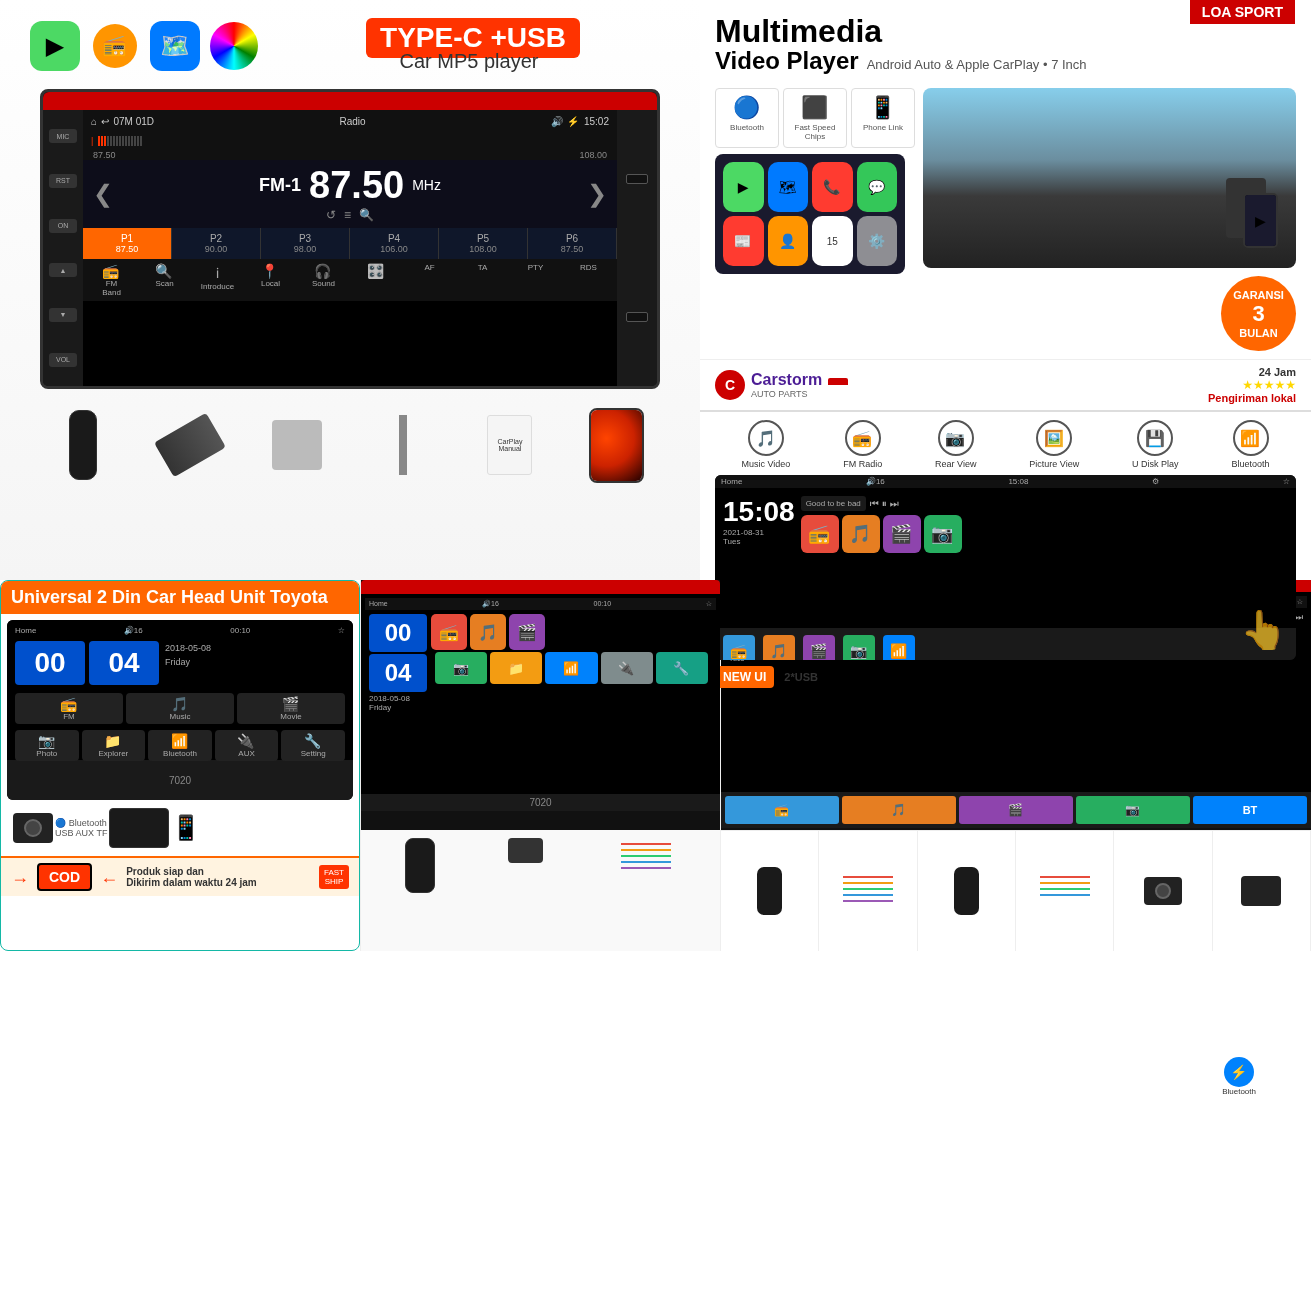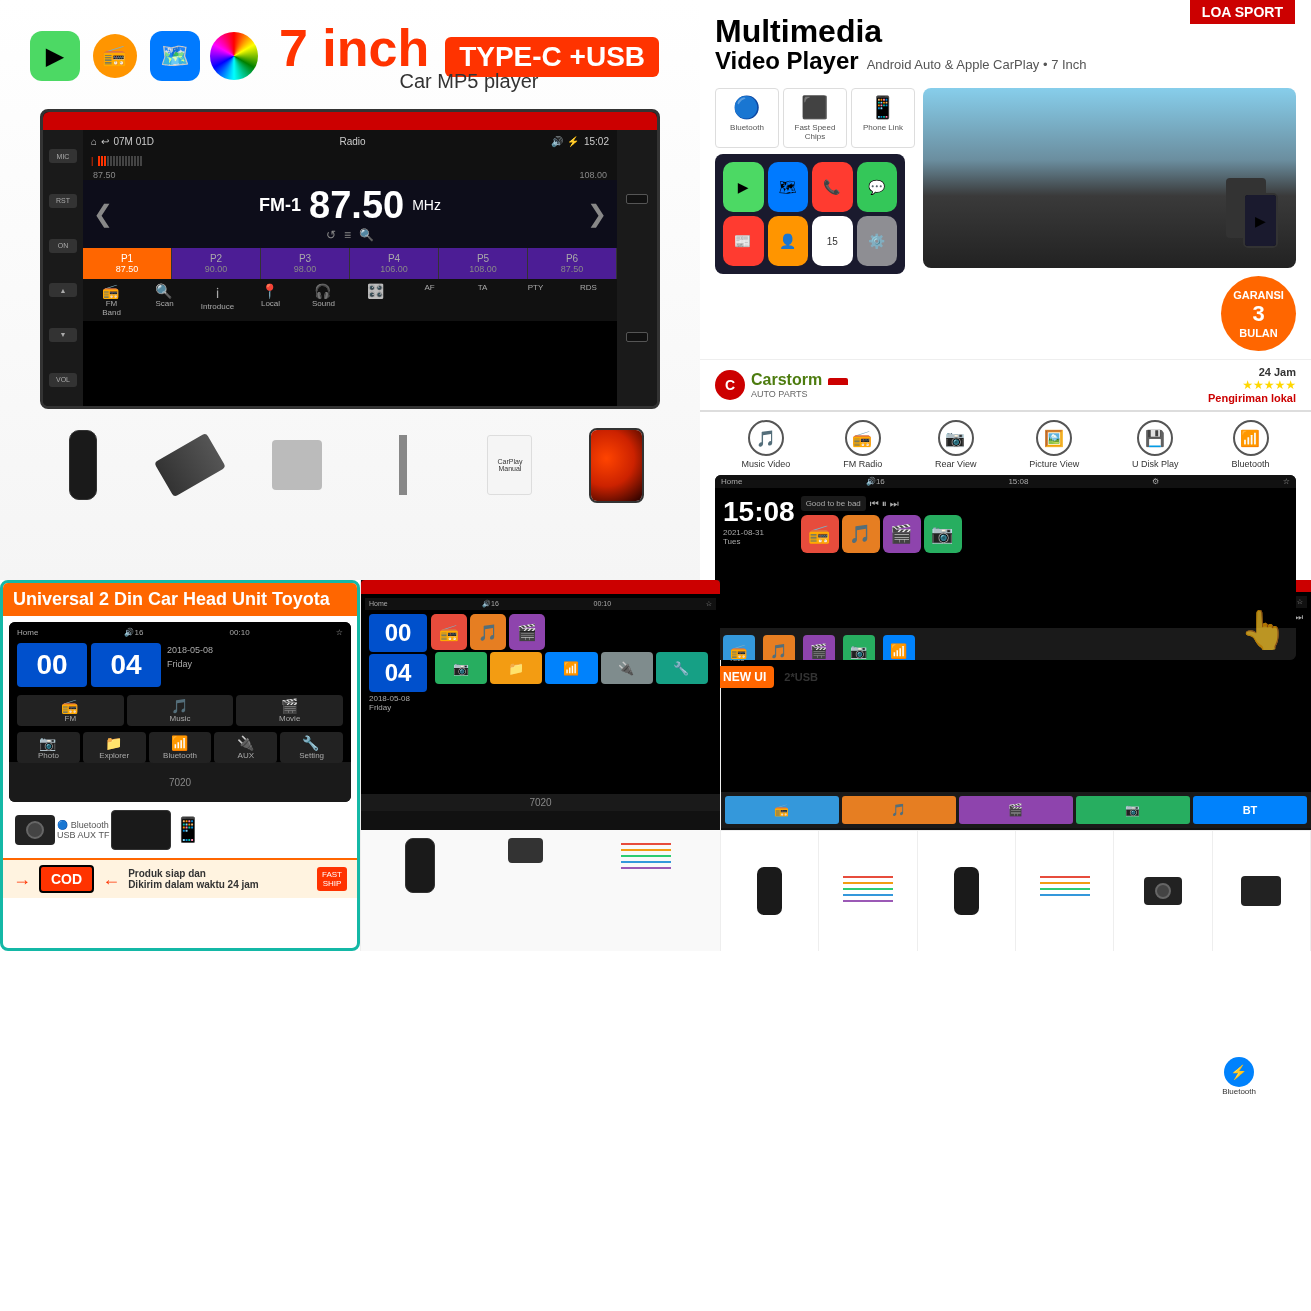--- a/index.html
+++ b/index.html
@@ -144,21 +144,21 @@
       color: #fff;
       font-size: 14px;
     }
     .nav-arrow {
       color: #888;
       font-size: 24px;
       cursor: pointer;
     }
     .stereo-preset-row {
       display: flex;
-      background: #4c1d95;
+      background: #0f172a;
     }
     .preset-btn {
       flex: 1;
       padding: 5px 2px;
       text-align: center;
       font-size: 10px;
       color: #aaa;
       border-right: 1px solid #333;
     }
     .preset-btn.active {
@@ -464,21 +464,21 @@
       display: flex;
       align-items: center;
       justify-content: center;
       color: #fff;
       font-size: 14px;
       font-weight: bold;
     }
     .carstorm-text {
       font-size: 16px;
       font-weight: bold;
-      color: #4d7c0f;
+      color: #4c1d95;
     }
     .carstorm-sub {
       font-size: 9px;
       color: #666;
     }
     .indonesian-flag {
       width: 20px;
       height: 14px;
       background: linear-gradient(180deg, #cc0000 50%, #fff 50%);
       border-radius: 2px;
@@ -554,21 +554,21 @@
     .bottom-section {
       display: flex;
       width: 100%;
       height: 371px;
     }
 
     
     .bottom-left {
       width: 360px;
       background: #fff;
-      border: 3px solid #14b8a6;
+      border: 1px solid #14b8a6;
       border-radius: 8px;
       position: relative;
       overflow: hidden;
     }
     .bl-header {
       background: #ff6600;
       padding: 6px 10px;
     }
     .bl-title {
       font-size: 18px;
@@ -1025,21 +1025,20 @@
           <svg width="48" height="48" viewBox="0 0 48 48">
               <circle cx="24" cy="24" r="22" fill="#FF9500"></circle>
               <text x="24" y="30" text-anchor="middle" font-size="20" fill="white">📻</text>
             </svg>
         </div>
         <div class="app-icon blue" style="background:#007AFF;">🗺️</div>
         <div style="width:48px;height:48px;border-radius:50%;background:conic-gradient(red 0deg,yellow 60deg,green 120deg,cyan 180deg,blue 240deg,magenta 300deg,red 360deg);"></div>
 
         <div style="flex:1;text-align:center;">
           <div style="display:flex;align-items:baseline;gap:8px;justify-content:center;">
-            <span class="inch-label">7 inch</span>
             <span class="type-badge">TYPE-C +USB</span>
           </div>
           <span class="mp5-label">Car MP5 player</span>
         </div>
       </div>
 
       <div class="car-stereo">
         <div class="stereo-red-top"></div>
 
         <div class="stereo-left-btns">

